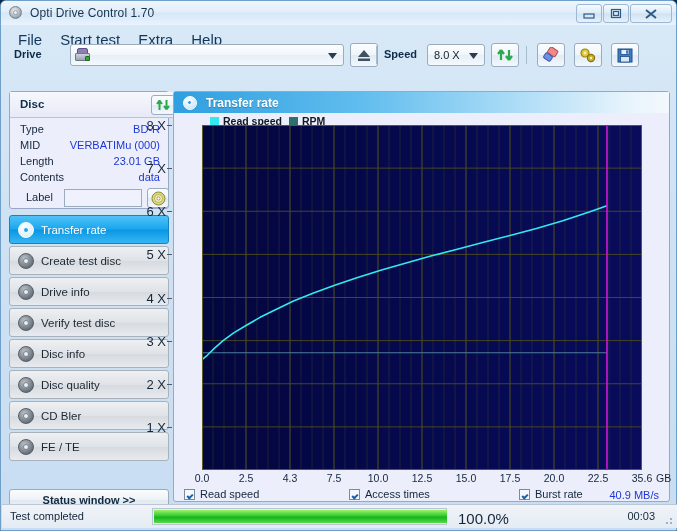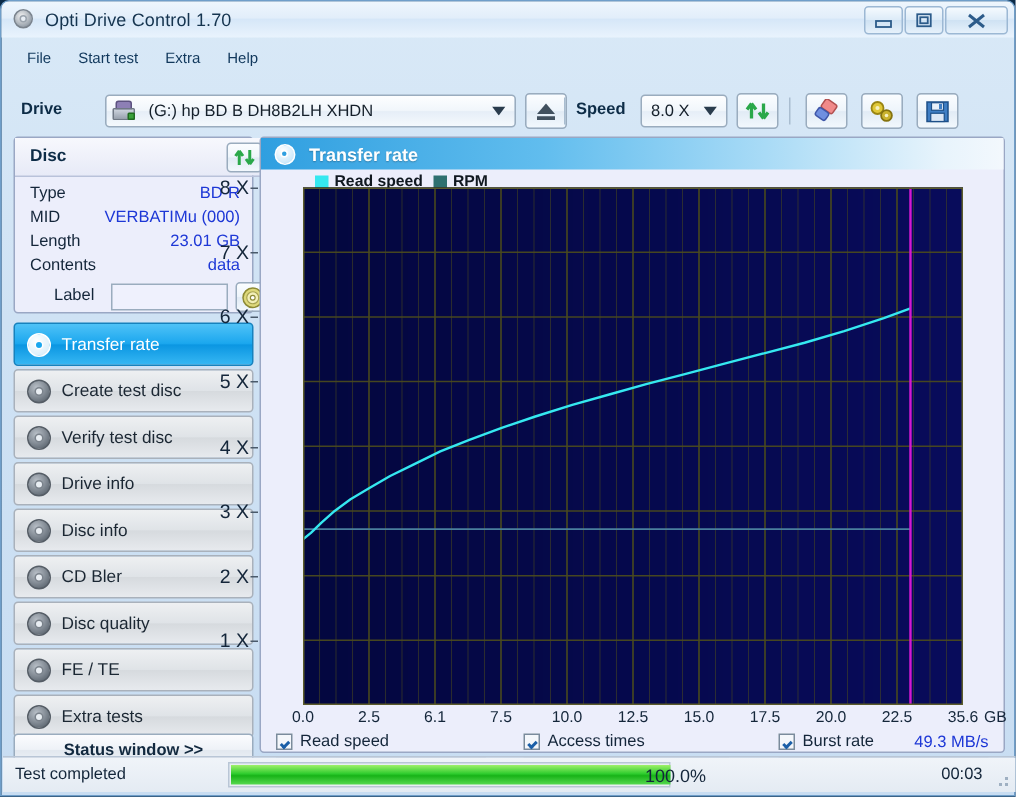--- a/index.html
+++ b/index.html
@@ -35,23 +35,23 @@
     background:linear-gradient(to bottom,#f5fafe,#dcebf8 49%,#cfe2f3 51%,#e6f1fb);
     display:flex;align-items:center;justify-content:center;
   }
   .wbtn.close{width:42px;}
   .wbtn svg{display:block;}
   
   .menubar {
     position:absolute; left:1px; top:28px; width:673px; height:20px;
     display:flex; align-items:center; padding-left:8px; gap:2px;
   }
-  .menubar .mi { font-size:10px; color:#11385c; padding:2px 8px; border-radius:2px;}
+  .menubar .mi { font-size:15px; color:#11385c; padding:2px 8px; border-radius:2px;}
   
-  .driverow { position:absolute; left:1px; top:55px; width:673px; height:38px; }
+  .driverow { position:absolute; left:1px; top:36px; width:673px; height:38px; }
   .lbl-bold { font-weight:bold; color:#0d2c47; font-size:11px;}
   .drive-label{position:absolute;left:12px;top:11px;}
   .combo {
     position:absolute;
     background:linear-gradient(to bottom,#fdfeff,#f1f6fb 48%,#e6eef7 52%,#f4f9fd);
     border:1px solid #9aacbe; border-radius:3px; height:22px;
     display:flex;align-items:center;
   }
   .combo .cval{font-size:11px;color:#15202b;white-space:nowrap;overflow:hidden;}
   .combo .arrow{margin-left:auto;margin-right:6px;}
@@ -82,21 +82,21 @@
   .discbox{position:absolute;left:0;top:0;width:160px;height:118px;background:#eceefb;border:1px solid #9aa7c4;border-radius:3px;}
   .discbox .hdr{position:absolute;left:0;top:0;width:170px;height:26px;
     background:linear-gradient(to bottom,#f7f8fd,#e7eaf7);border-bottom:1px solid #b9c2da;}
   .discbox .hdr .t{position:absolute;left:10px;top:6px;font-weight:bold;font-size:11.5px;color:#0d2c47;}
   #disc-refresh-btn{position:absolute;right:5px;top:3px;width:24px;height:20px;
      background:linear-gradient(to bottom,#fbfdff,#eef5fb 48%,#e1ebf5 52%,#f2f8fd);
      border:1px solid #9aacbe;border-radius:3px;display:flex;align-items:center;justify-content:center;}
   .kv{position:absolute;left:0;width:158px;height:15px;}
   .kv .k{position:absolute;left:10px;top:0;color:#14263a;font-size:11px;}
   .kv .v{position:absolute;right:8px;top:0;color:#1d37d6;font-size:11px;}
-  #lbl-row{position:absolute;left:16px;top:95px;width:128px;height:22px;}
+  #lbl-row{position:absolute;left:6px;top:95px;width:128px;height:22px;}
   #lbl-row .k{position:absolute;left:10px;top:4px;color:#14263a;font-size:11px;}
   #label-input{position:absolute;left:48px;top:2px;width:78px;height:18px;background:#eff1fd;
      border:1px solid #9aacbe;}
   #label-disc-btn{position:absolute;left:131px;top:1px;width:22px;height:20px;
      background:linear-gradient(to bottom,#fbfdff,#eef5fb 48%,#e1ebf5 52%,#f2f8fd);
      border:1px solid #9aacbe;border-radius:3px;display:flex;align-items:center;justify-content:center;}
   .navlist{position:absolute;left:0;top:124px;width:160px;}
   .navitem{
     position:relative; width:160px;height:29px;margin-bottom:2px;
     background:linear-gradient(to bottom,#eef0f2,#dfe3e7 50%,#d6dade 51%,#e7eaee);
@@ -156,21 +156,21 @@
   .srow .sk{position:absolute;left:0;top:0;font-size:11px;color:#14263a;white-space:nowrap;}
   .srow .sv{position:absolute;top:0;font-size:11px;color:#1d37d6;text-align:right;white-space:nowrap;}
   
   .statusbar{position:absolute;left:1px;top:503px;width:675px;height:24px;
     background:linear-gradient(to bottom,#f0f4f9,#e4ebf3);
     border-top:1px solid #b9c6d6;display:flex;align-items:center;}
   .sb-text{position:absolute;left:8px;top:5px;font-size:11px;color:#14263a;}
   .progtrack{position:absolute;left:150px;top:3px;width:295px;height:17px;background:#e9eef4;border:1px solid #b9c6d6;}
   .progfill{position:absolute;left:1px;top:1px;height:13px;
     background:linear-gradient(to bottom,#9ff06a,#2ecc2e 45%,#18b318 55%,#56d94f);}
-  .sb-pct{position:absolute;left:428px;top:5px;font-size:12px;color:#14263a;}
+  .sb-pct{position:absolute;left:456px;top:5px;font-size:15px;color:#14263a;}
   .sb-time{position:absolute;right:22px;top:5px;font-size:11px;color:#14263a;}
   .grip{position:absolute;right:3px;bottom:2px;width:12px;height:12px;}
   .grip i{position:absolute;width:2px;height:2px;background:#9fb0c2;}
 </style>
 </head>
 <body>
 
 <div class="window">
 
   <div class="titlebar">
@@ -208,21 +208,20 @@
 
   <div class="driverow">
     <div class="lbl-bold drive-label">Drive</div>
 
     <div class="combo" id="drive-combo">
       <span class="drvicon">
           <i class="b2"></i>
           <i class="b1"></i>
           <i class="g"></i>
         </span>
-      <span class="cval">(G:)  hp BD  B  DH8B2LH XHDN</span>
       <span class="arrow">
         <svg width="9" height="6">
             <path d="M0 0 L9 0 L4.5 6 Z" fill="#2a3c4d"></path>
           </svg>
       </span>
     </div>
 
     <div class="tbtn" id="eject-btn">
       <svg width="16" height="14">
           <path d="M8 2 L14 9 L2 9 Z" fill="#41505e"></path>
@@ -333,63 +332,56 @@
             <span class="outer"></span>
             <span class="inner"></span>
           </span>
         <span class="nlbl">Create test disc</span>
       </div>
       <div class="navitem">
         <span class="discglyph">
             <span class="outer"></span>
             <span class="inner"></span>
           </span>
+        <span class="nlbl">Drive info</span>
+      </div>
+      <div class="navitem">
+        <span class="discglyph">
+            <span class="outer"></span>
+            <span class="inner"></span>
+          </span>
         <span class="nlbl">Verify test disc</span>
       </div>
       <div class="navitem">
         <span class="discglyph">
             <span class="outer"></span>
             <span class="inner"></span>
           </span>
-        <span class="nlbl">Drive info</span>
+        <span class="nlbl">Disc info</span>
       </div>
       <div class="navitem">
         <span class="discglyph">
             <span class="outer"></span>
             <span class="inner"></span>
           </span>
-        <span class="nlbl">Disc info</span>
+        <span class="nlbl">Disc quality</span>
       </div>
       <div class="navitem">
         <span class="discglyph">
             <span class="outer"></span>
             <span class="inner"></span>
           </span>
         <span class="nlbl">CD Bler</span>
       </div>
       <div class="navitem">
         <span class="discglyph">
             <span class="outer"></span>
             <span class="inner"></span>
           </span>
-        <span class="nlbl">Disc quality</span>
-      </div>
-      <div class="navitem">
-        <span class="discglyph">
-            <span class="outer"></span>
-            <span class="inner"></span>
-          </span>
         <span class="nlbl">FE / TE</span>
-      </div>
-      <div class="navitem">
-        <span class="discglyph">
-            <span class="outer"></span>
-            <span class="inner"></span>
-          </span>
-        <span class="nlbl">Extra tests</span>
       </div>
     </div>
 
     <div class="statusbtn">Status window &gt;&gt;</div>
   </div>
 
   <div class="rightpanel">
     <div class="panelhdr">
       <span class="pico">
           <span class="o"></span>
@@ -532,21 +524,21 @@
           <line x1="0" y1="0" x2="440" y2="0" stroke="#4a4a1e" stroke-width="1" opacity="0.95"></line>
           <polyline points="0.00,227.70 404.98,227.70" fill="none" stroke="#4a7f9e" stroke-width="1.1" stroke-linejoin="round"></polyline>
           <polyline points="0.00,234.60 5.28,230.29 12.32,223.39 21.12,215.63 31.68,207.86 44.00,200.53 58.08,192.34 73.92,184.57 91.52,175.95 110.88,168.19 132.00,160.42 154.88,152.66 179.52,144.90 204.16,138.00 228.80,131.10 255.20,124.20 281.60,117.30 308.00,110.40 334.40,103.50 360.80,95.74 387.20,87.11 404.98,80.64" fill="none" stroke="#35e8f0" stroke-width="1.6" stroke-linejoin="round"></polyline>
           <line x1="404.97600000000006" y1="0" x2="404.97600000000006" y2="345" stroke="#d318d3" stroke-width="1.6"></line>
           <rect x="0.5" y="0.5" width="439" height="344" fill="none" stroke="#5b5b2a" stroke-width="1"></rect>
         </svg>
     </div>
     <div class="xlabels" id="x-axis">
         <div class="xtick" style="left: 0px;">0.0</div>
         <div class="xtick" style="left: 44px;">2.5</div>
-        <div class="xtick" style="left: 88px;">6.1</div>
+        <div class="xtick" style="left: 88px;">4.3</div>
         <div class="xtick" style="left: 132px;">7.5</div>
         <div class="xtick" style="left: 176px;">10.0</div>
         <div class="xtick" style="left: 220px;">12.5</div>
         <div class="xtick" style="left: 264px;">15.0</div>
         <div class="xtick" style="left: 308px;">17.5</div>
         <div class="xtick" style="left: 352px;">20.0</div>
         <div class="xtick" style="left: 396px;">22.5</div>
         <div class="xtick" style="left: 440px;">35.6</div>
         <div class="xunit" style="left: 454px;">GB</div>
       </div>
@@ -577,21 +569,21 @@
           <span class="sv" style="left:88px;width:52px">162 ms</span>
         </div>
 
       </div>
 
       <div class="col" style="left:345px;width:145px">
         <div class="chkrow">
           <span class="chk"></span>
           <span class="chklbl">Burst rate</span>
         </div>
-        <span class="sv" style="position:absolute;top:1px;left:78px;width:62px;text-align:right;font-size:11px;color:#1d37d6">49.3 MB/s</span>
+        <span class="sv" style="position:absolute;top:1px;left:78px;width:62px;text-align:right;font-size:11px;color:#1d37d6">40.9 MB/s</span>
         <div class="underline" style="width:140px"></div>
         <div class="srow" style="top:25px;width:140px">
           <span class="sk">CPU usage</span>
           <span class="sv" style="left:90px;width:50px">0 %</span>
         </div>
 
       </div>
     </div>
   </div>
 

